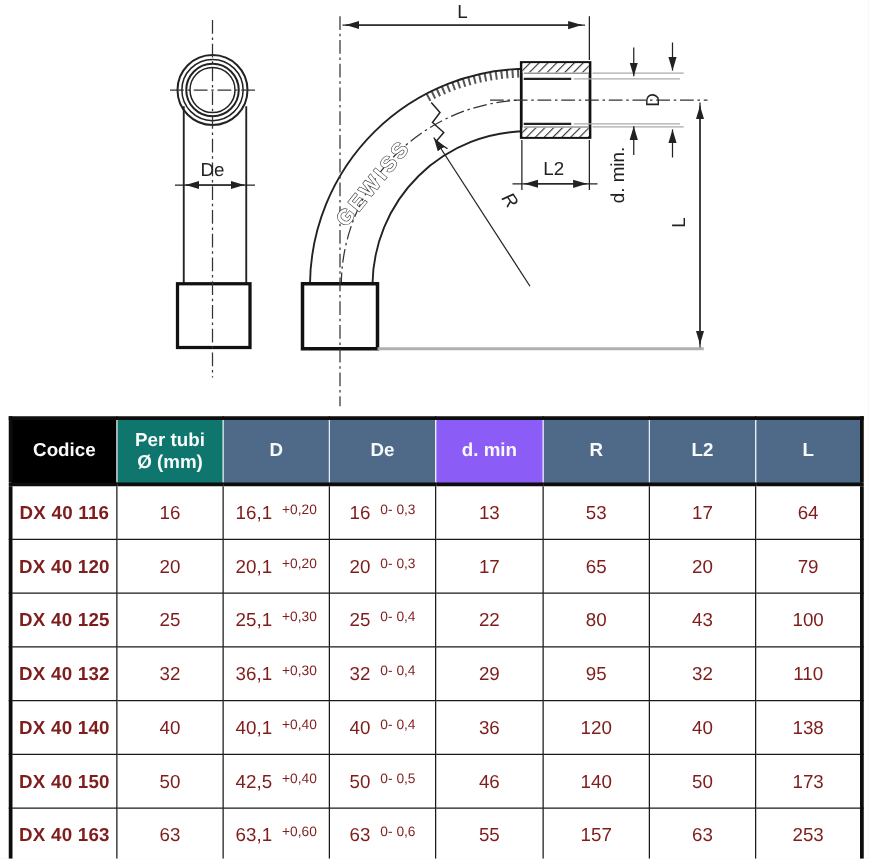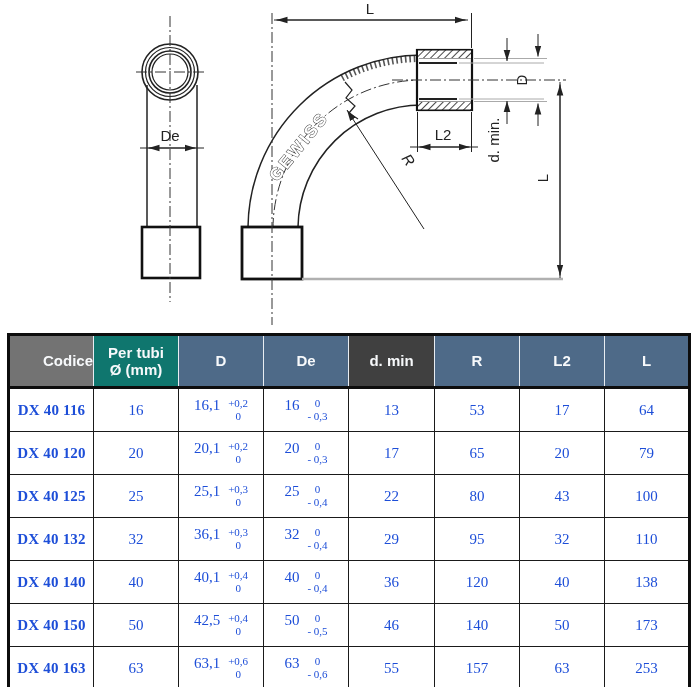--- a/index.html
+++ b/index.html
@@ -22,25 +22,25 @@
   }
   table.datatable th{
     color:#f7f9fb;font-weight:bold;font-size:15px;line-height:1.15;
     height:50px;text-align:center;vertical-align:middle;
     border-right:1px solid #e8edf2;border-bottom:3px solid #0d0d0d;
     padding:0;
   }
   table.datatable th:last-child{border-right:none;}
   table.datatable td{
     border:1.2px solid #1a1a1a;height:42px;text-align:center;vertical-align:middle;
-    font-size:15px;color:#1d4ed8;padding:0;font-family:Liberation Serif, serif;
+    font-size:15px;color:#7f1d1d;padding:0;
   }
   td .code{font-weight:bold;letter-spacing:0.2px;}
   .tolwrap{display:flex;align-items:flex-start;justify-content:center;gap:8px;}
-  .tol{display:flex;flex-direction:column;font-size:11px;line-height:1.2;text-align:center;}
+  .tol{display:flex;flex-direction:row;font-size:11px;line-height:1.2;text-align:center;}
 </style>
 </head>
 <body>
 
 <div class="page">
 
   <svg class="drawing" width="695" height="333" viewBox="0 0 695 333">
     <defs>
       <marker id="arr" markerWidth="12" markerHeight="9" refX="11" refY="4" orient="auto" markerUnits="userSpaceOnUse">
         <path d="M0,0.7 L11,4 L0,7.3 Z" fill="#222"></path>
@@ -144,28 +144,28 @@
           <col style="width:85px">
           <col style="width:85px">
           <col style="width:85px">
         <col style="width:86px">
           <col style="width:85px">
           <col style="width:85px">
           <col style="width:85px">
       </colgroup>
       <thead>
         <tr>
-          <th style="background: #737373; text-align: right;"><span>Codice</span></th>
+          <th style="background: #000000;"><span>Codice</span></th>
           <th style="background: #0f766e;">
             <div>Per tubi</div>
             <div>Ø (mm)</div>
           </th>
           <th style="background: rgb(78, 106, 136);"><span>D</span></th>
           <th style="background: rgb(78, 106, 136);"><span>De</span></th>
-          <th style="background: #404040;"><span>d. min</span></th>
+          <th style="background: #8b5cf6;"><span>d. min</span></th>
           <th style="background: rgb(78, 106, 136);"><span>R</span></th>
           <th style="background: rgb(78, 106, 136);"><span>L2</span></th>
           <th style="background: rgb(78, 106, 136);"><span>L</span></th>
         </tr>
       </thead>
       <tbody>
           <tr>
       <td><span class="code">DX 40 116</span></td>
       <td><span>16</span></td>
       <td>

